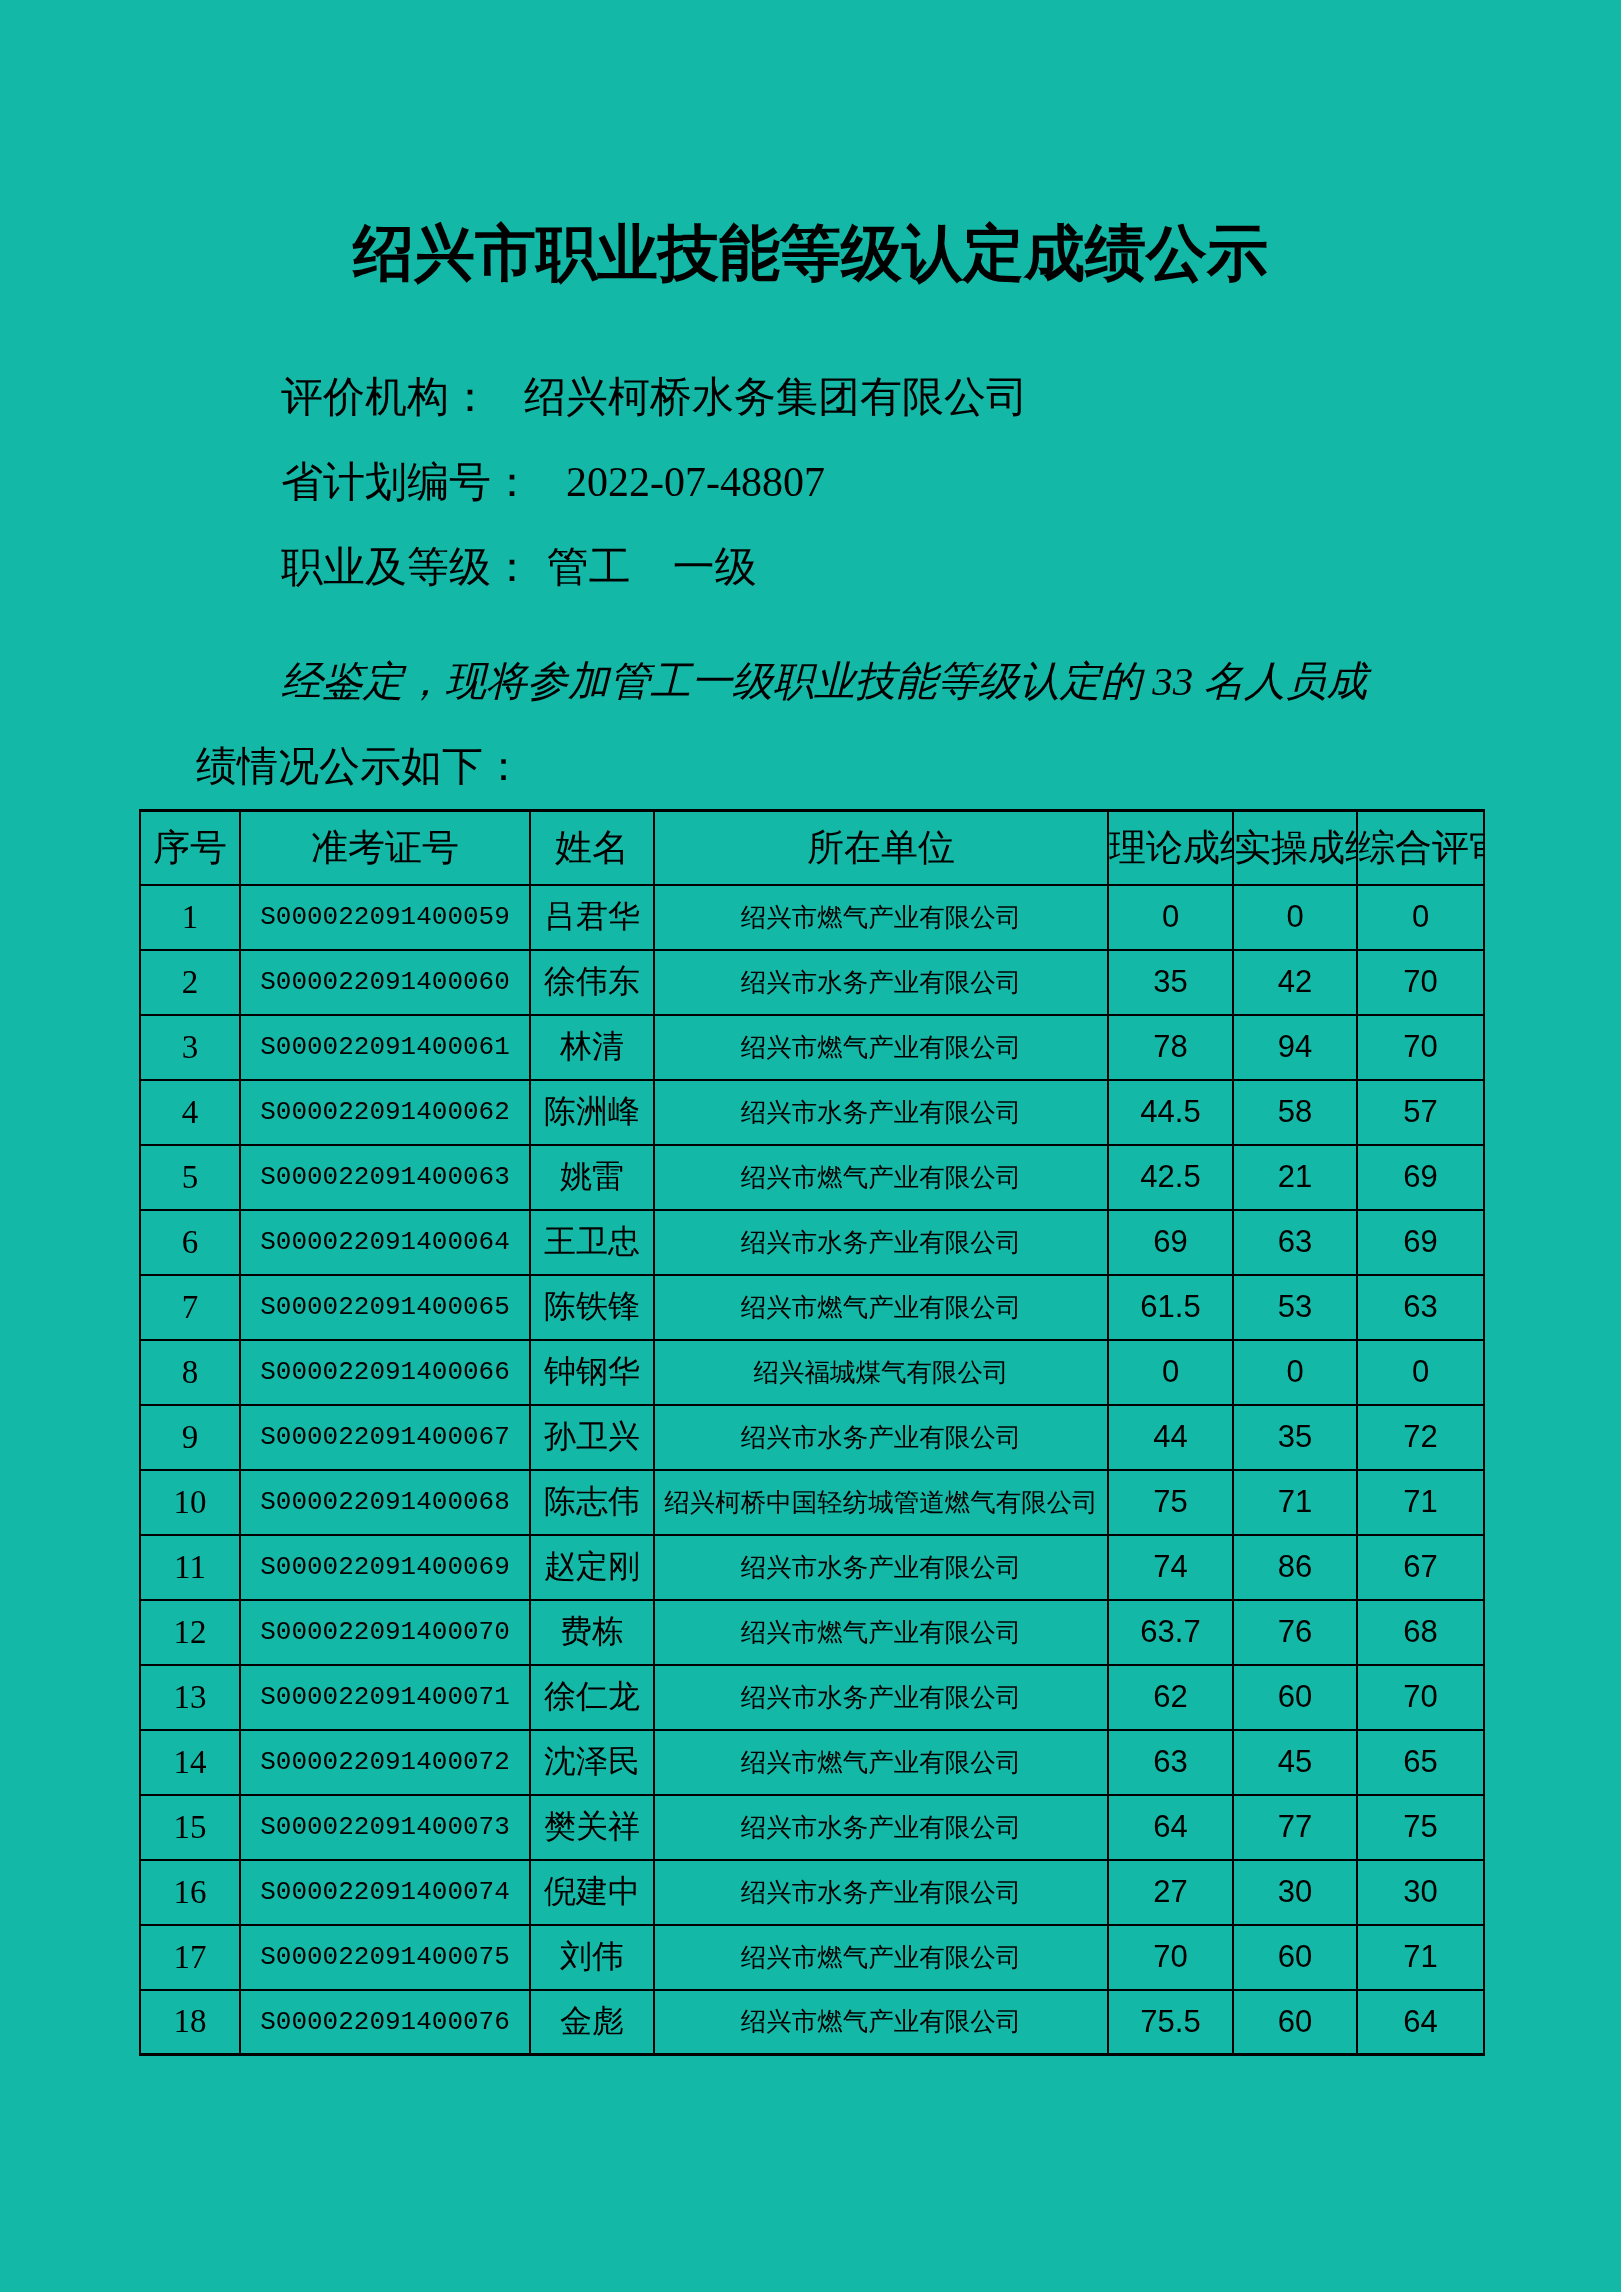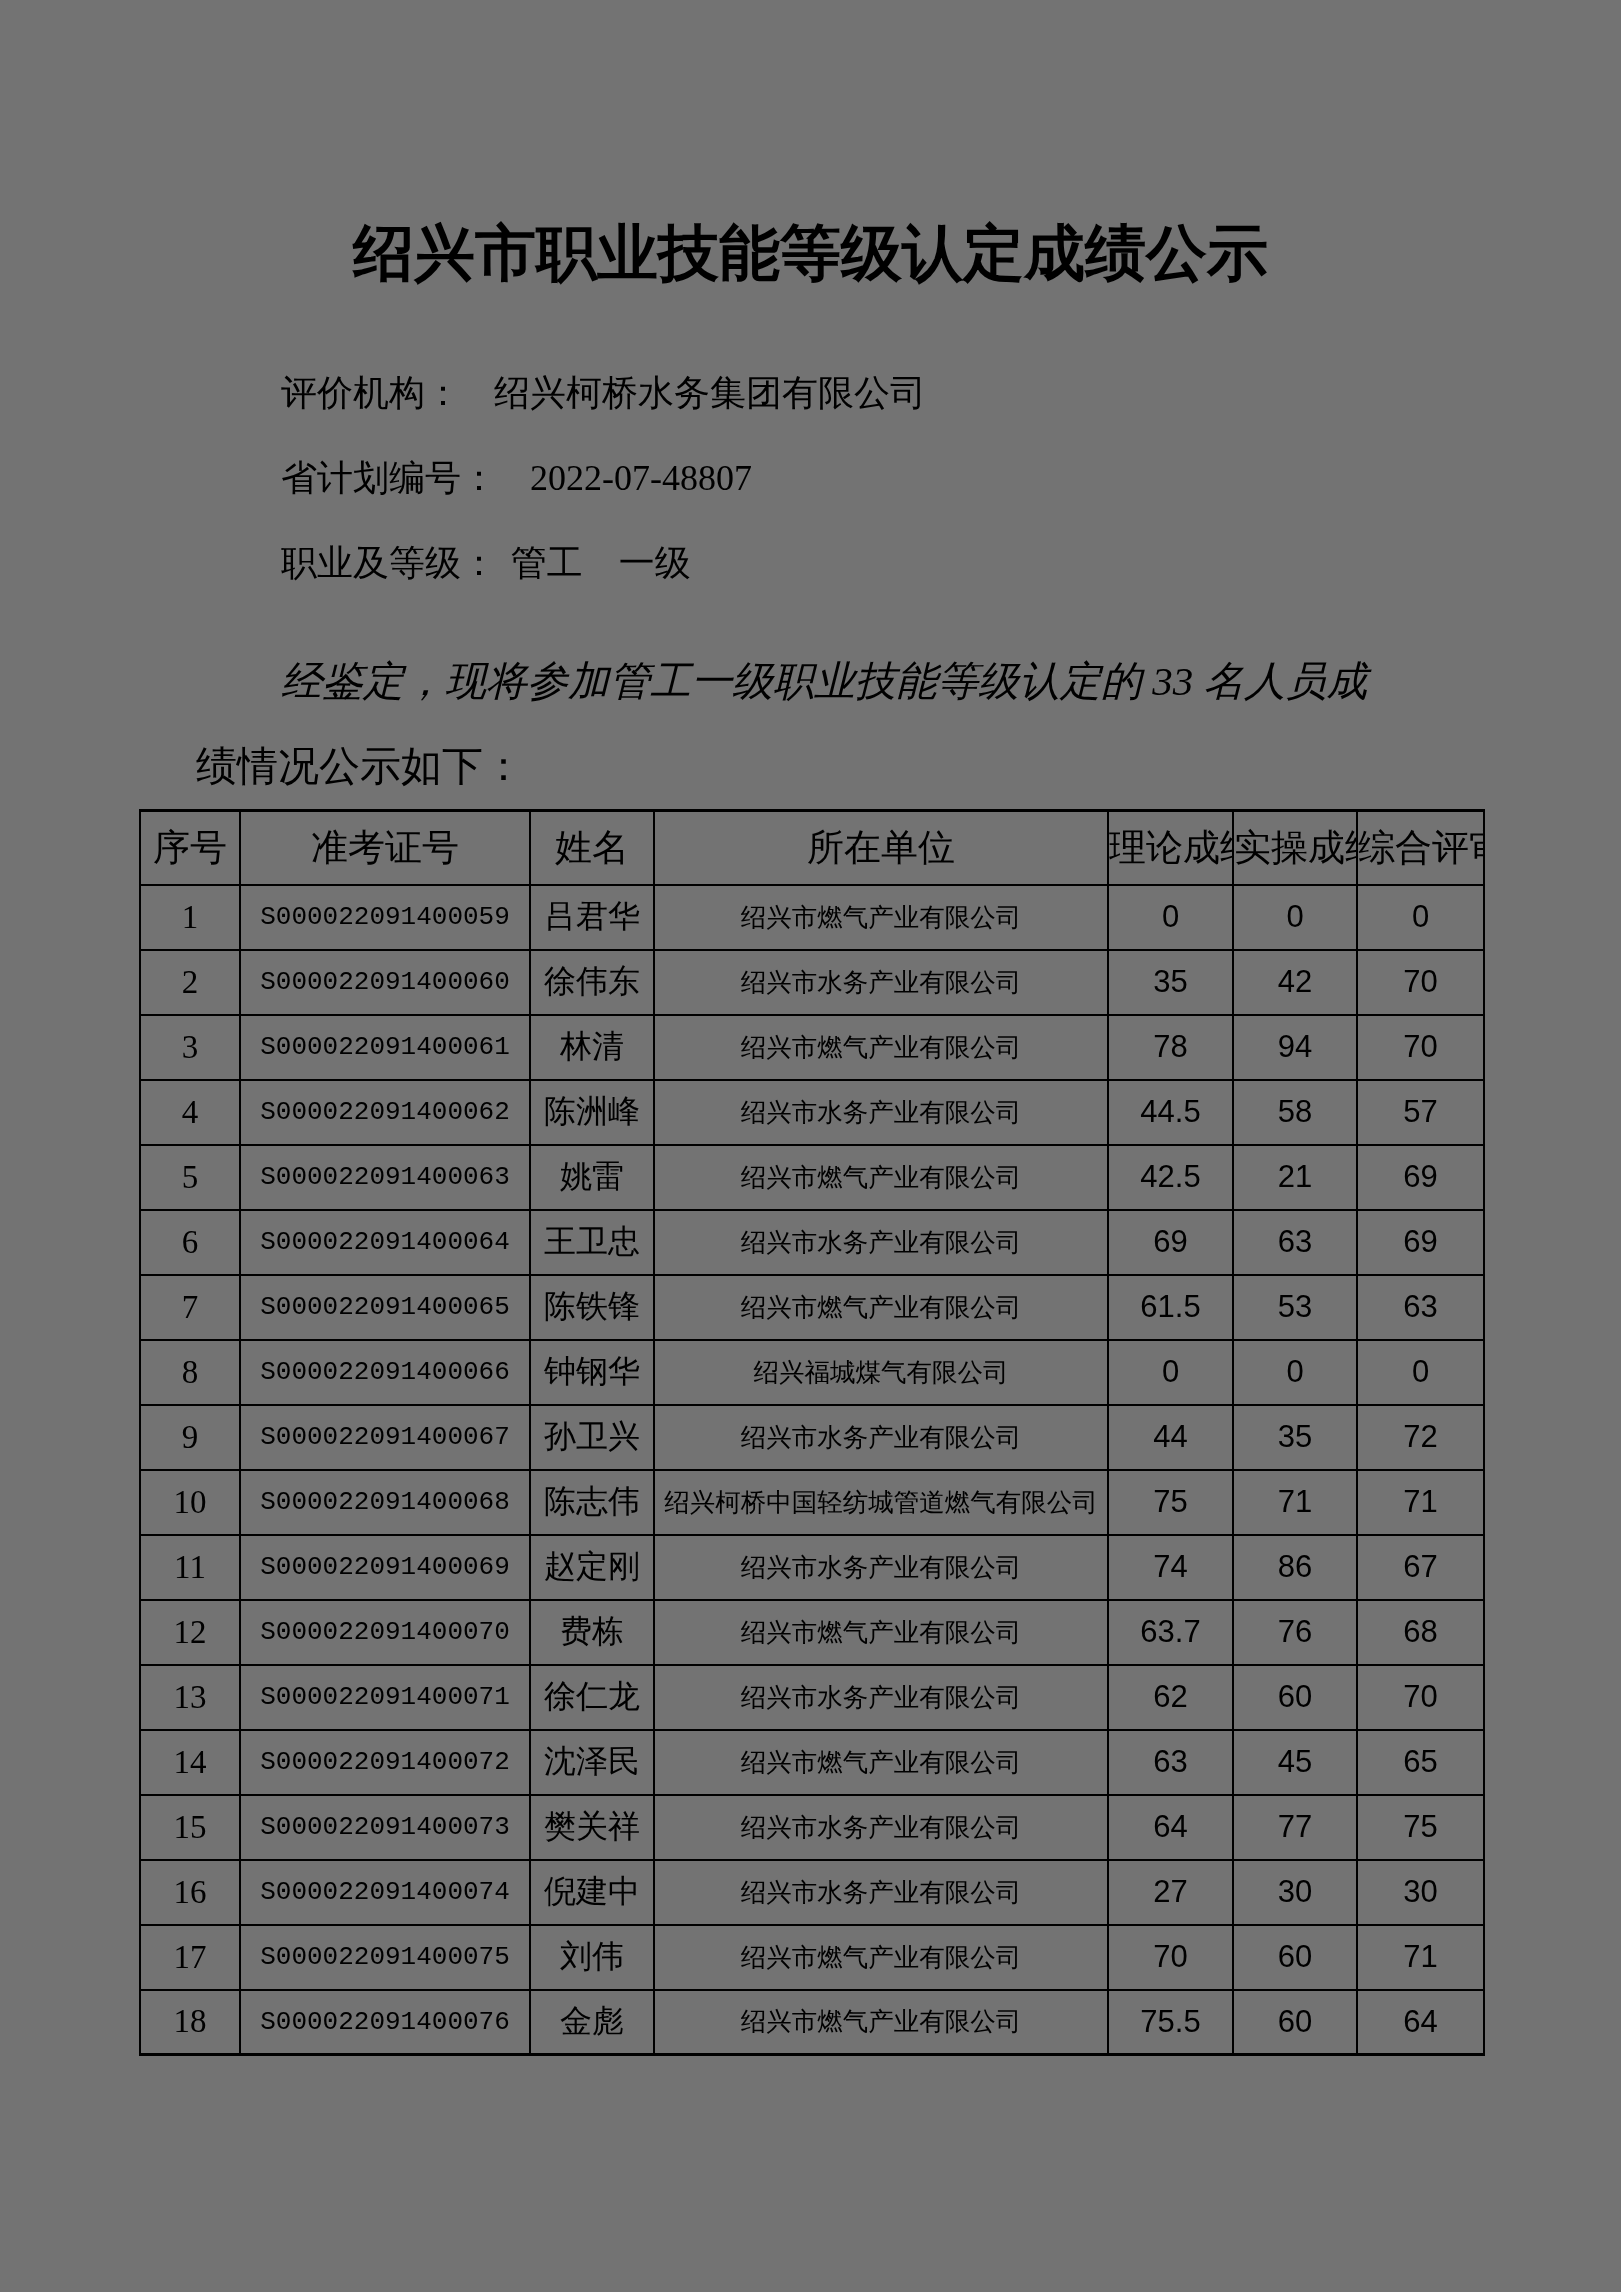--- a/index.html
+++ b/index.html
@@ -1,32 +1,32 @@
 <!DOCTYPE html>
 <html><head>
 <meta charset="utf-8">
 <style>
   html,body{margin:0;padding:0;background:#888;}
   .sheet{
     position:relative;
     width:1621px;height:2293px;
-    background:#737373;
+    background:#14b8a6;
     font-family:"Liberation Serif", serif;
     color:#000;
     overflow:hidden;
   }
   .doc-title{
     position:absolute;top:220px;left:0;width:1621px;
     text-align:center;
     font-size:61px;font-weight:bold;line-height:1.1;
     font-family:"Liberation Serif", serif;
   }
   .info-line{
     position:absolute;left:281px;
-    font-size:36px;line-height:1.05;white-space:nowrap;
+    font-size:42px;line-height:1.05;white-space:nowrap;
   }
   .info-line .val{display:inline-block;}
   #info-0{top:375px;}
   #info-1{top:460px;}
   #info-2{top:545px;}
   #info-0 .val{margin-left:33px;}
   #info-1 .val{margin-left:33px;}
   #info-2 .val{margin-left:13.7px;}
   .para-line{
     position:absolute;

